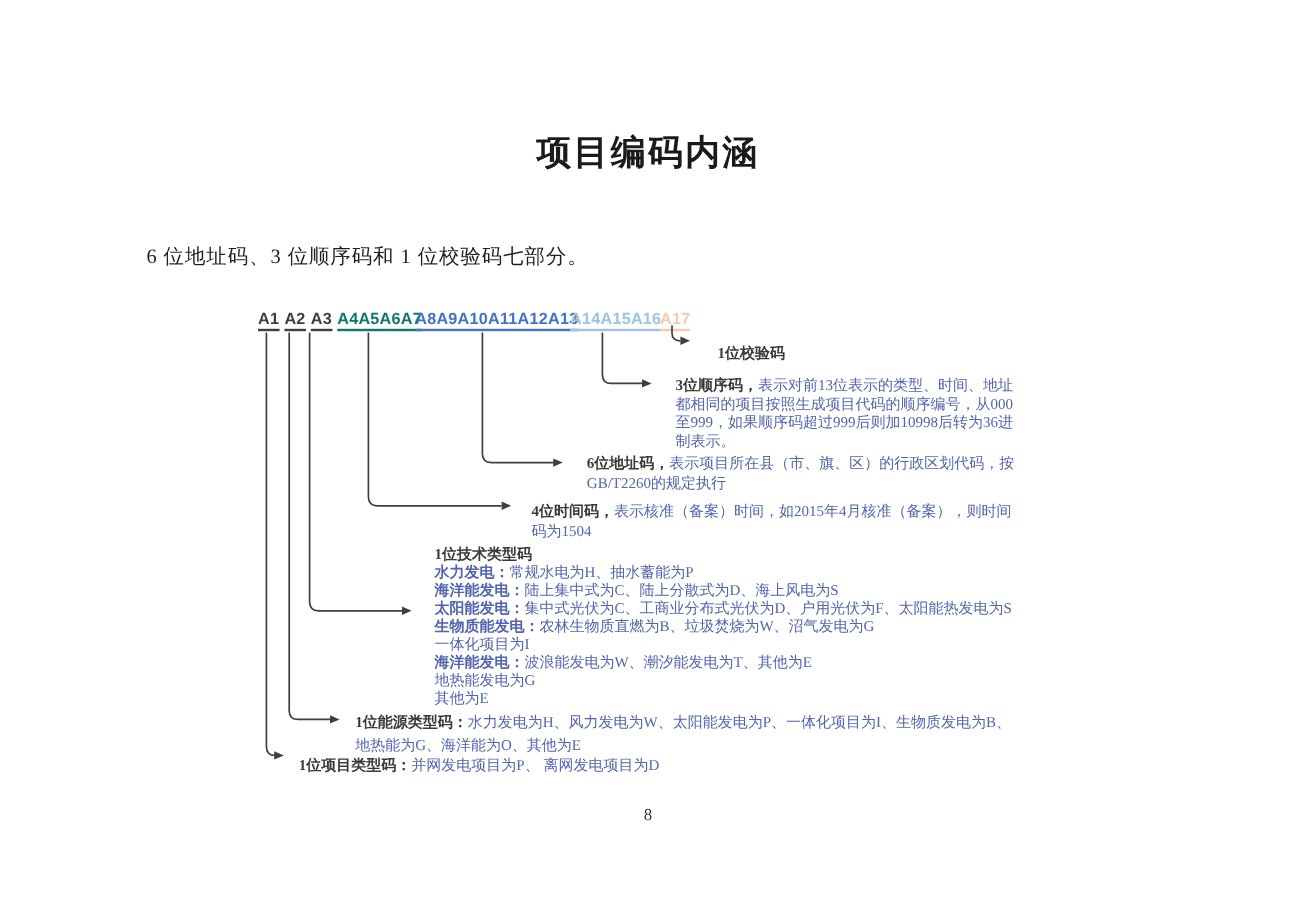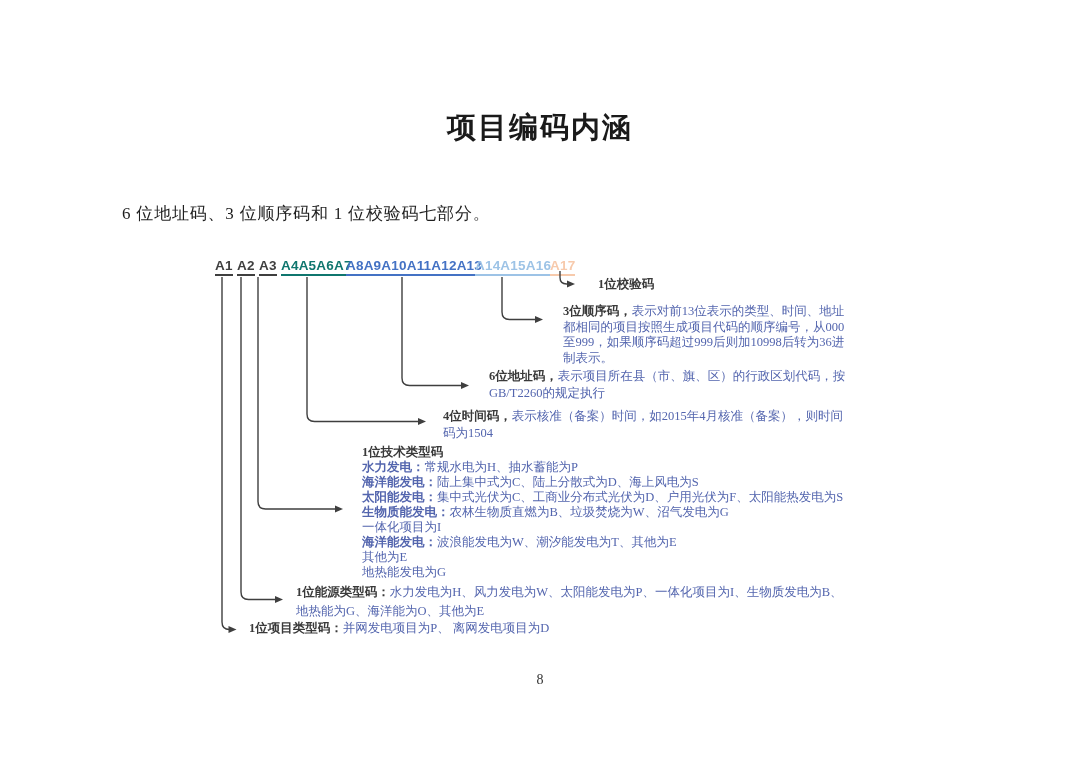--- a/index.html
+++ b/index.html
@@ -26,21 +26,21 @@
     padding-bottom:1px; border-bottom:2px solid currentColor;
     white-space:nowrap;
     text-align:right;
   }
   .seg-a1 { left:215px; } .seg-a2 { left:237px; } .seg-a3 { left:259px; }
   .seg-a4 { left:281px; } .seg-a8 { left:346px; }
   .seg-a14 { left:475px; } .seg-a17 { left:550px; }
 
   .connectors { position:absolute; left:0; top:0; pointer-events:none; }
 
-  .ann { position:absolute; font-size:12.5px; line-height:15.5px; color:#5365ae; }
+  .ann { position:absolute; font-size:12.5px; line-height:15.5px; color:#5365ae;margin-top:10px; }
   .ann .prefix { color:#3a3a3a; font-weight:bold; }
   .ann-check    { left:598px; top:277px; color:#3a3a3a; font-weight:bold; white-space:nowrap; }
   .ann-sequence { left:563px; top:304px; width:292px; }
   .ann-address  { left:489px; top:368px; width:364px; line-height:17px; }
   .ann-time     { left:443px; top:408px; width:412px; line-height:17px; }
   .ann-tech     { left:362px; top:445px; line-height:15px; white-space:nowrap; }
   .ann-tech .hdr { color:#3a3a3a; font-weight:bold; }
   .ann-tech .cat { font-weight:bold; }
   .ann-energy   { left:296px; top:583px; width:552px; line-height:19px; }
   .ann-project  { left:249px; top:621px; white-space:nowrap; }
@@ -105,22 +105,22 @@
     </div>
 
     <div class="ann ann-tech">
       <div class="hdr">1位技术类型码</div>
       <div><span class="cat">水力发电：</span><span>常规水电为H、抽水蓄能为P</span></div>
       <div><span class="cat">海洋能发电：</span><span>陆上集中式为C、陆上分散式为D、海上风电为S</span></div>
       <div><span class="cat">太阳能发电：</span><span>集中式光伏为C、工商业分布式光伏为D、户用光伏为F、太阳能热发电为S</span></div>
       <div><span class="cat">生物质能发电：</span><span>农林生物质直燃为B、垃圾焚烧为W、沼气发电为G</span></div>
       <div><span class="cat"></span><span>一体化项目为I</span></div>
       <div><span class="cat">海洋能发电：</span><span>波浪能发电为W、潮汐能发电为T、其他为E</span></div>
+      <div><span class="cat"></span><span>地热能发电为G</span></div>
       <div><span class="cat"></span><span>其他为E</span></div>
-      <div><span class="cat"></span><span>地热能发电为G</span></div>
     </div>
 
     <div class="ann ann-energy">
       <b class="prefix">1位能源类型码：</b><span>水力发电为H、风力发电为W、太阳能发电为P、一体化项目为I、生物质发电为B、地热能为G、海洋能为O、其他为E</span>
     </div>
 
     <div class="ann ann-project">
       <b class="prefix">1位项目类型码：</b><span>并网发电项目为P、 离网发电项目为D</span>
     </div>
 

